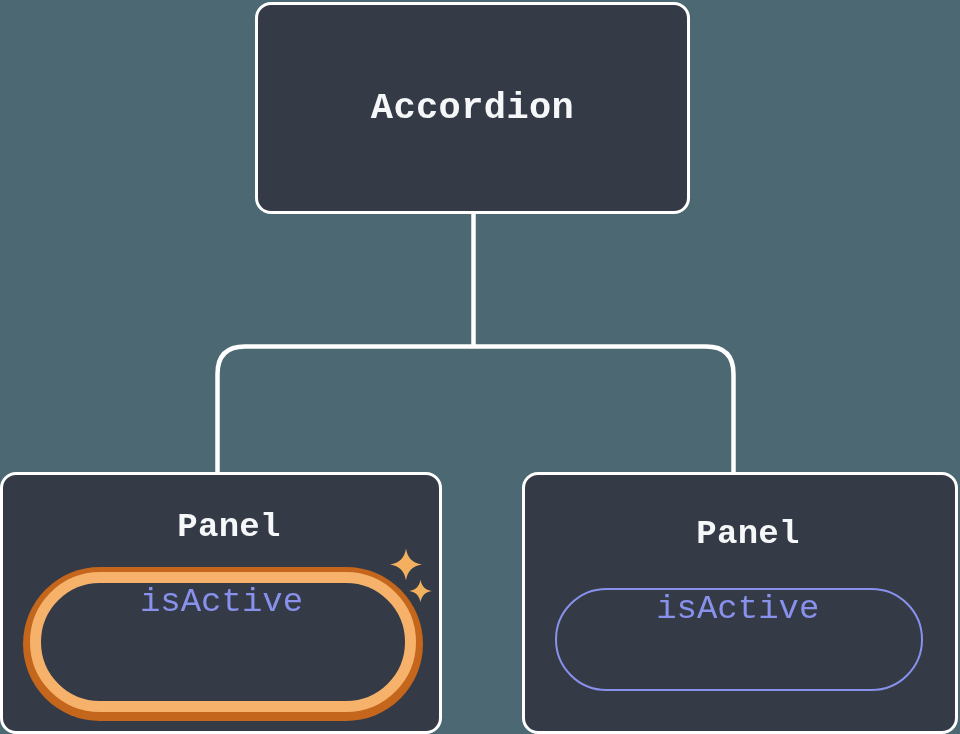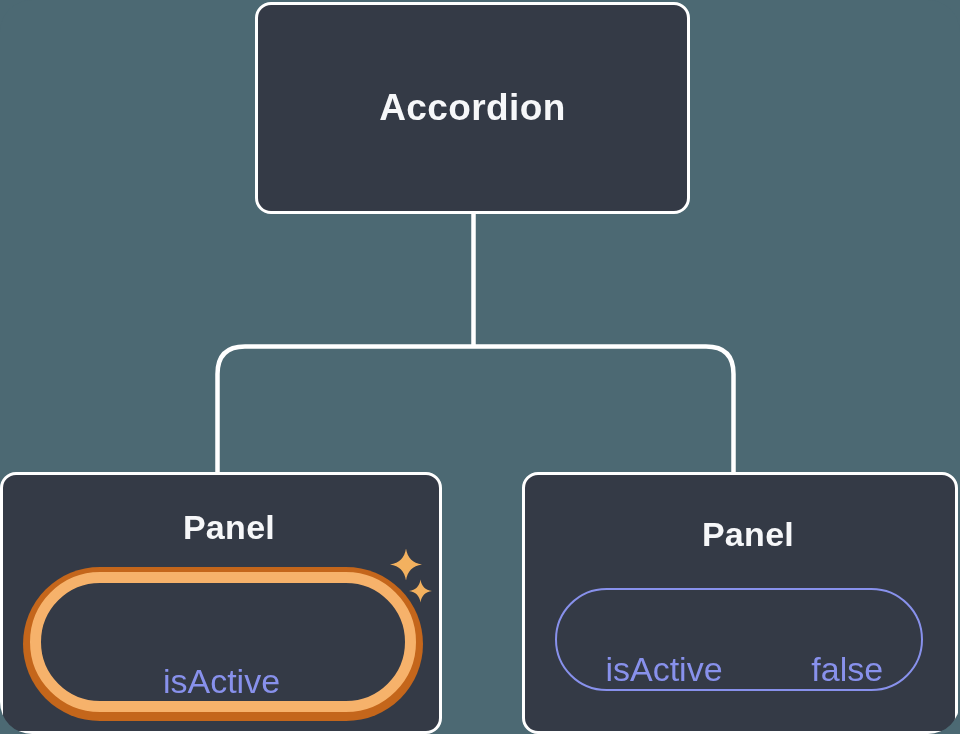--- a/index.html
+++ b/index.html
@@ -14,22 +14,21 @@
     --highlight-divider:#E9A852;
     --sparkle:#F3B15F;
   }
   *{margin:0;padding:0;box-sizing:border-box;}
   html,body{background:var(--background);}
   .canvas{
     position:relative;
     width:960px;height:734px;
     background:var(--background);
     overflow:hidden;
-    font-family:Liberation Sans, sans-serif;
-    border-radius:32px;
+    font-family:Liberation Mono, monospace;
   }
   .connector-svg{position:absolute;left:0;top:0;}
   .node{
     position:absolute;
     background:var(--node-bg);
     border:3.5px solid var(--node-border);
     border-radius:16px;
   }
   .accordion-node{
     left:255px;top:2px;width:435px;height:212px;
@@ -41,21 +40,21 @@
   }
   .panel-node-active{left:0;top:472px;width:442px;height:262px;}
   .panel-node-inactive{left:522px;top:472px;width:436px;height:262px;}
   .panel-title{
     position:absolute;left:8px;top:33px;width:100%;
     text-align:center;color:var(--title-text);
     font-size:34px;font-weight:600;letter-spacing:.3px;
   }
   .panel-node-inactive .panel-title{top:40px;}
   .pill{
-    position:absolute;display:flex;align-items:flex-end;
+    position:absolute;display:flex;align-items:flex-start;
     border-radius:999px;
   }
   .pill-active{
     left:30px;top:572px;width:386px;height:140px;
     background:var(--node-bg);
     border:11px solid var(--highlight-gold);
     box-shadow:0 2px 0 7px var(--highlight-orange);
   }
   .pill-inactive{
     left:555px;top:588px;width:368px;height:103px;
@@ -109,16 +108,15 @@
     </svg>
   </span>
 
   <div class="node panel-node-inactive">
     <div class="panel-title">Panel</div>
   </div>
 
   <div class="pill pill-inactive">
     <span class="pill-cell cell-name">isActive</span>
     <span class="divider-purple"></span>
-    <span class="pill-cell cell-value">false</span>
   </div>
 
 </div>
 
 </body></html>

